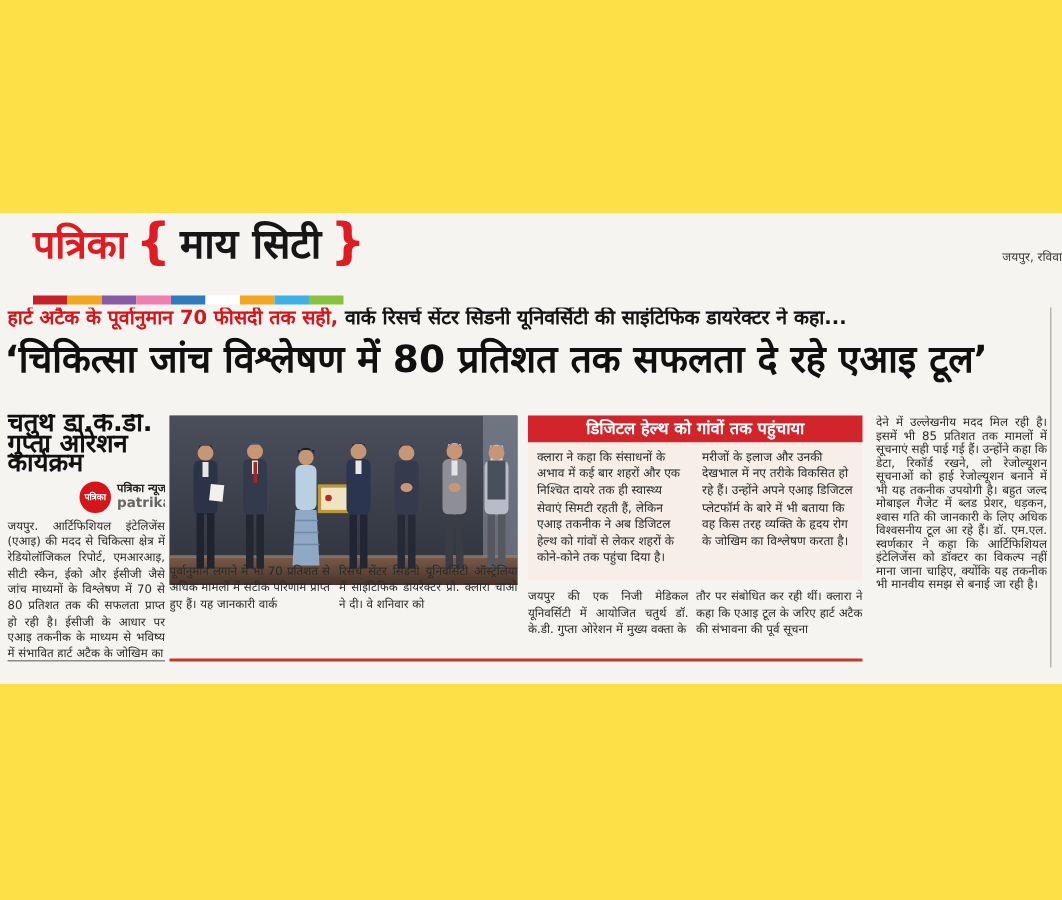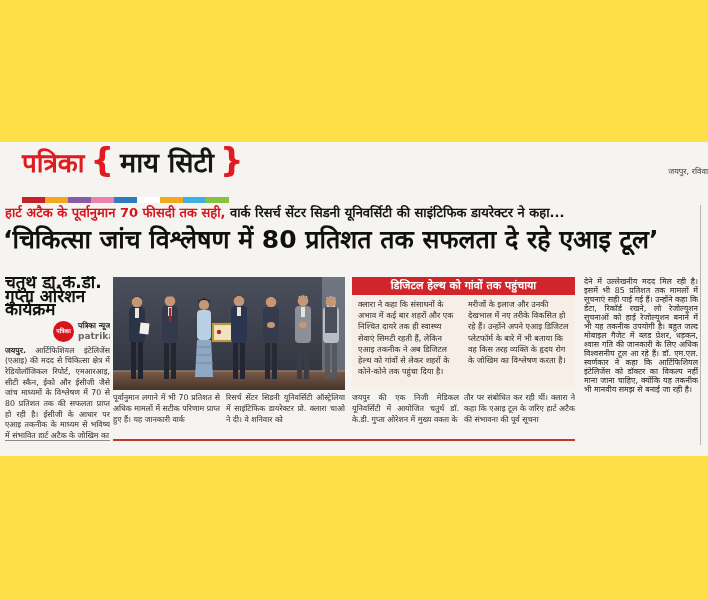--- a/index.html
+++ b/index.html
@@ -36,27 +36,27 @@
   
   .leftcol{position:absolute;left:5px;top:276px;width:105px;height:162px;overflow:hidden;}
   .subhead{font-size:17px;font-weight:bold;line-height:13.5px;color:#111;}
   .byline{display:flex;align-items:center;gap:4px;margin-top:4px;margin-left:48px;}
   .logo-circle{width:21px;height:21px;border-radius:50%;background:#d6151b;color:#fff;
     font-size:6px;font-weight:bold;display:flex;align-items:center;justify-content:center;flex:0 0 auto;}
   .byline-meta{display:flex;flex-direction:column;line-height:9px;}
   .network{font-size:7.5px;font-weight:bold;color:#222;}
   .website{font-size:9px;font-weight:bold;color:#666;margin-top:2px;}
   .body-text{font-size:7.8px;line-height:10.7px;text-align:justify;color:#2a2a2a;margin-top:4px;}
-  .lead{font-weight:bold;}
+  .lead{font-weight:normal;}
 
   
   .photo{position:absolute;left:113px;top:277px;width:232px;height:113px;overflow:hidden;background:#343846;}
 
   
-  .caption-col{position:absolute;top:393px;font-size:7.8px;line-height:10.8px;text-align:justify;color:#2a2a2a;height:45px;overflow:hidden;}
+  .caption-col{position:absolute;top:376px;font-size:7.8px;line-height:10.8px;text-align:justify;color:#2a2a2a;height:45px;overflow:hidden;}
   .cap1{left:113px;width:107px;}
   .cap2{left:226px;width:119px;}
 
   
   .feature-box{position:absolute;left:352px;top:277px;width:223px;height:110px;}
   .feature-banner{height:18px;background:#d2252b;color:#fff;font-size:11px;font-weight:bold;
     text-align:center;line-height:18px;overflow:hidden;white-space:nowrap;}
   .feature-body{position:relative;background:#f6eee7;height:92px;overflow:hidden;}
   .feature-col{position:absolute;top:4px;font-size:8px;line-height:11.2px;color:#2a2a2a;}
   .fcol1{left:6px;width:100px;}

